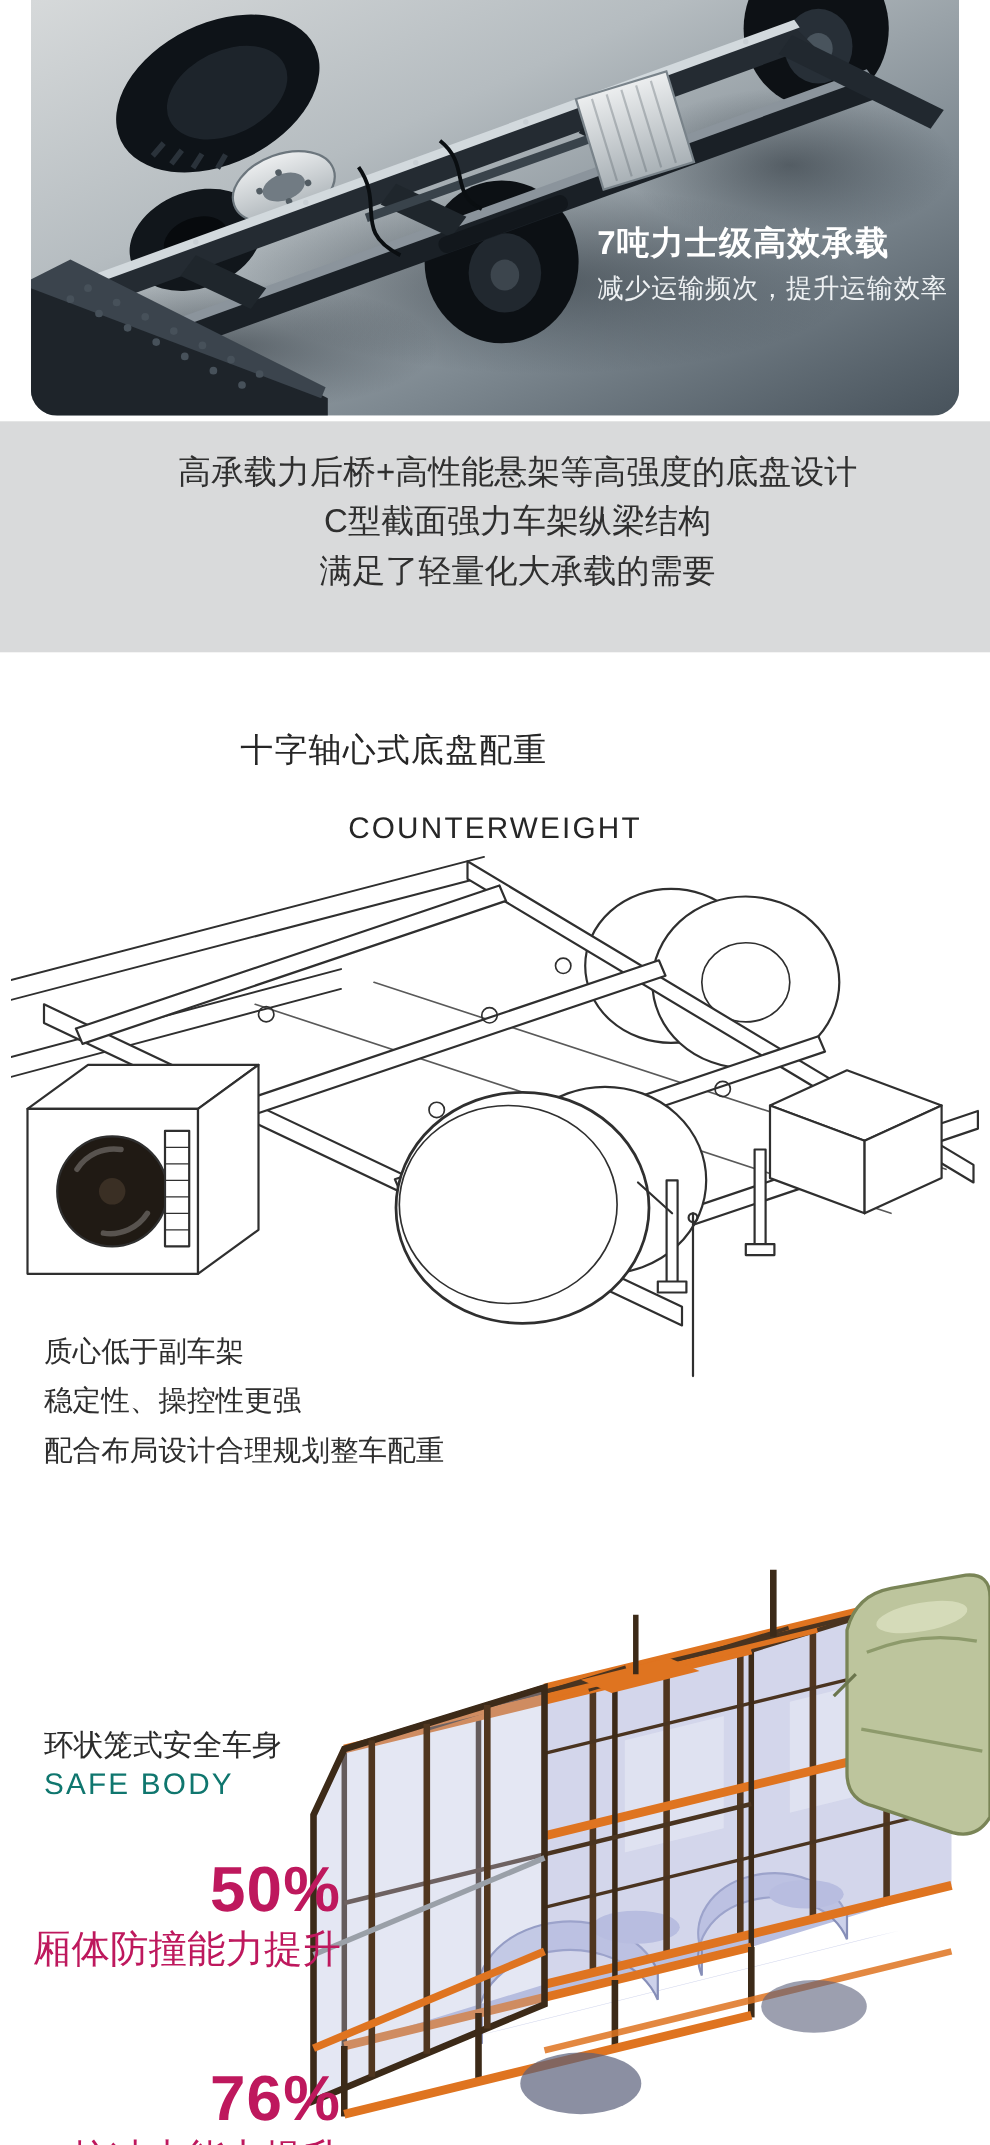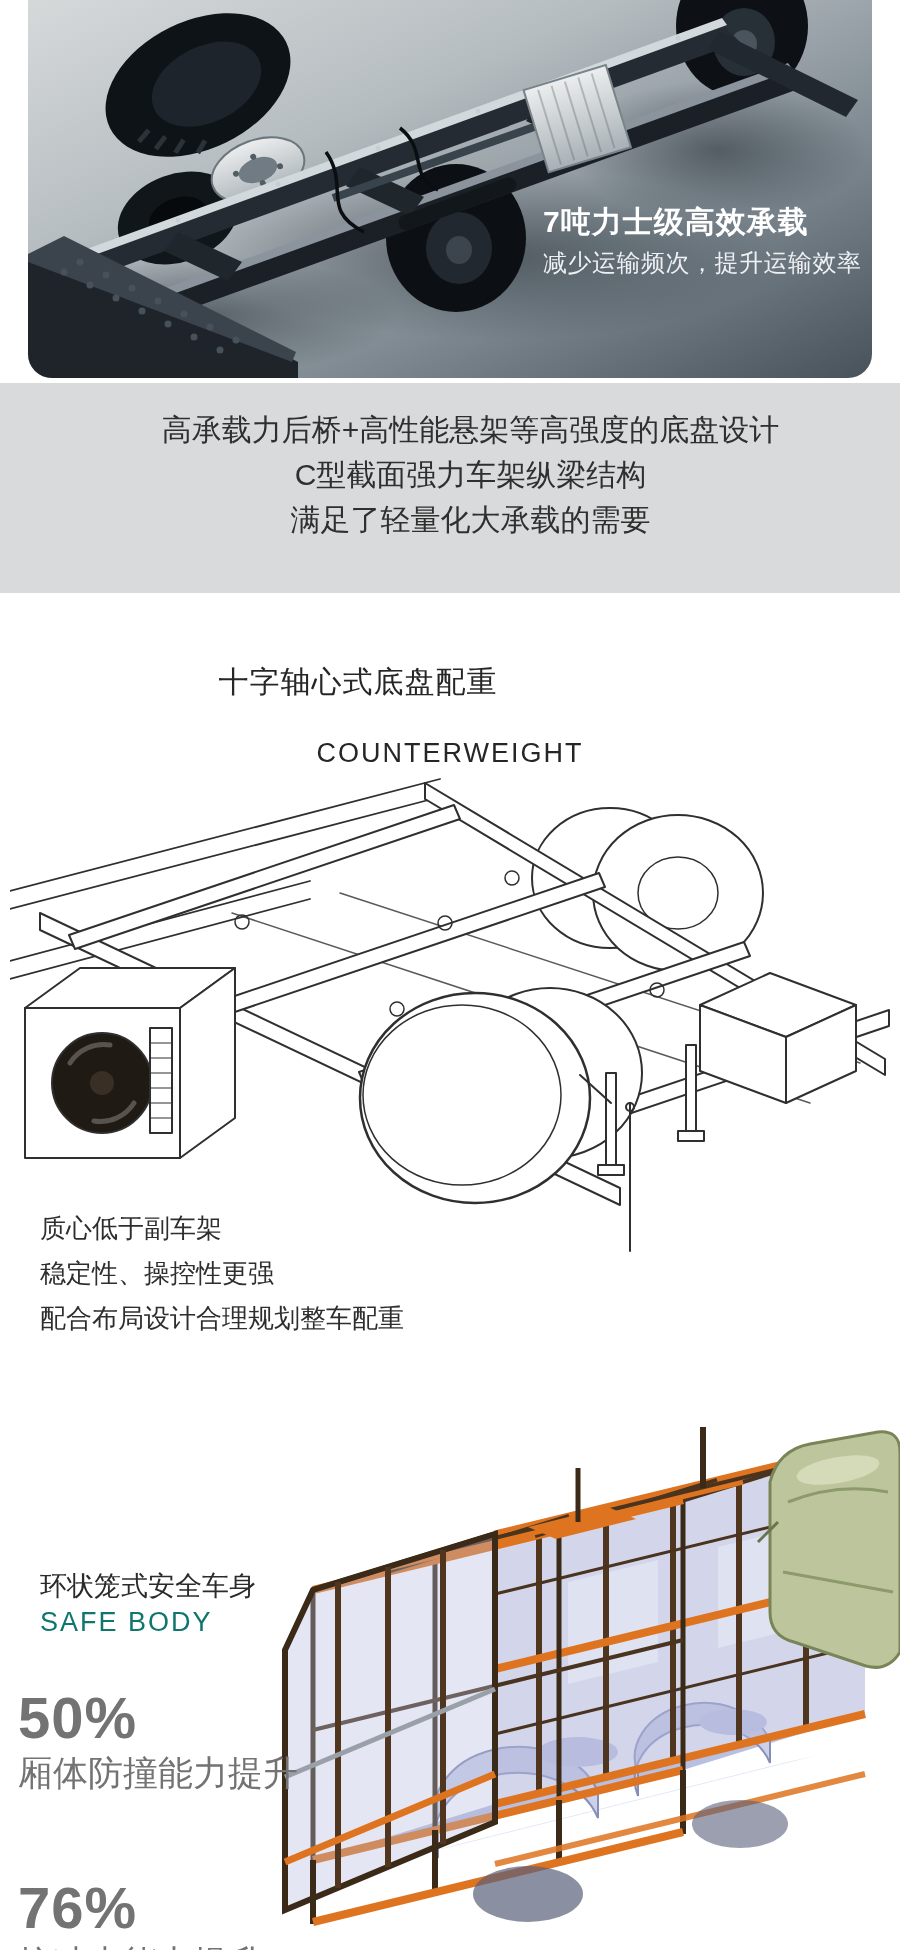--- a/index.html
+++ b/index.html
@@ -23,21 +23,21 @@
   .cw-title-en{position:absolute;left:0;top:701px;width:900px;text-align:center;font-size:27px;color:#262626;letter-spacing:2px;margin-top:37px;}
   .cw-art{position:absolute;left:10px;top:773px;width:880px;height:480px;}
   .cw-points{position:absolute;left:40px;top:1206px;}
   .cw-points .line{font-size:26px;line-height:45px;color:#2e2e2e;white-space:nowrap;}
 
   
   .sb-art{position:absolute;left:278px;top:1422px;width:622px;height:528px;}
   .sb-heading{position:absolute;left:40px;top:1567px;}
   .sb-heading .cn{font-size:27px;color:#2b2b2b;line-height:38px;}
   .sb-heading .en{font-size:27px;color:#0f766e;letter-spacing:2px;line-height:34px;}
-  .stat{position:absolute;left:18px;width:280px;text-align:left;color:#737373;}
+  .stat{position:absolute;left:30px;width:280px;text-align:right;color:#be185d;}
   .stat .value{font-size:58px;font-weight:800;line-height:60px;letter-spacing:1px;}
   .stat .label{font-size:35px;line-height:34px;margin-top:8px;white-space:nowrap;}
   .stat1{top:1688px;}
   .stat2{top:1878px;}
 </style>
 </head>
 <body>
 
 <div class="page">
 

